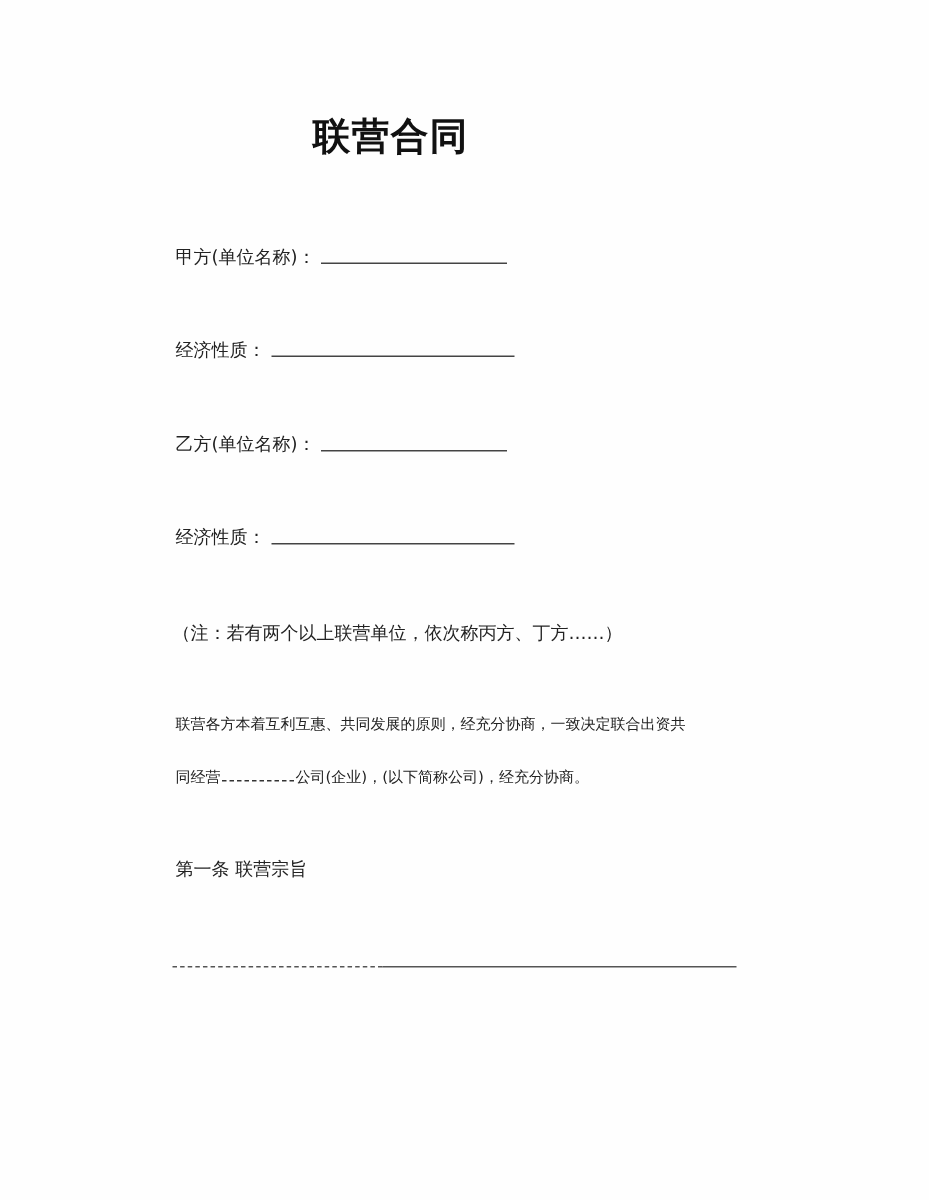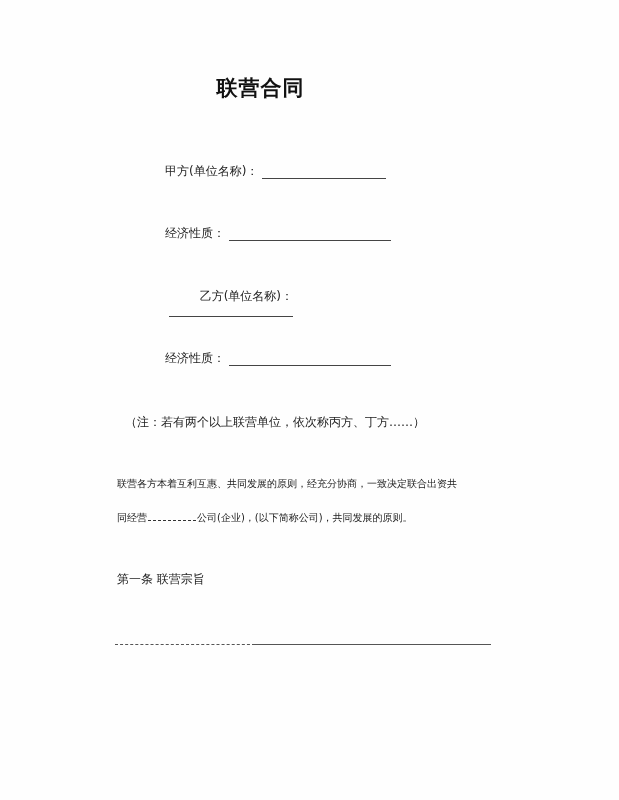--- a/index.html
+++ b/index.html
@@ -19,37 +19,35 @@
     position: absolute;
     left: 0; top: 0;
     width: 619px; height: 800px;
     background: #fefefe;
   }
   .title {
     position: absolute;
     left: 0; width: 521px;
     top: 74px;
     text-align: center;
-    font-size: 21px;
+    font-size: 25px;
     font-weight: bold;
     color: #111111;
     letter-spacing: 1px;
   }
   .line {
     position: absolute;
     left: 117px;
     font-size: 12px;
     line-height: 16px;
     white-space: nowrap;
     color: #222222;
   }
   .field-row {
     display: flex;
-    align-items: flex-end;
-    margin-left: 48px;
   }
   .blank {
     display: inline-block;
     border-bottom: 1px solid #444444;
     height: 12px;
     margin-left: 4px;
   }
   .para {
     position: absolute;
     left: 117px;
@@ -94,35 +92,35 @@
   <div class="line field-row" style="top:163px;">
     <span>甲方(单位名称)：</span>
     <span class="blank" style="width:124px;"></span>
   </div>
 
   <div class="line field-row" style="top:225px;">
     <span>经济性质：</span>
     <span class="blank" style="width:162px;"></span>
   </div>
 
-  <div class="line field-row" style="top:288px;flex-direction:column;">
+  <div class="line field-row" style="top:288px;">
     <span>乙方(单位名称)：</span>
     <span class="blank" style="width:124px;"></span>
   </div>
 
   <div class="line field-row" style="top:350px;">
     <span>经济性质：</span>
     <span class="blank" style="width:162px;"></span>
   </div>
 
-  <div class="line" style="top:414px; left:125px;">（注：若有两个以上联营单位，依次称丙方、丁方……）</div>
+  <div class="line" style="top:414px; left:115px;">（注：若有两个以上联营单位，依次称丙方、丁方……）</div>
 
   <div class="para" style="top:476px; left:117px;">联营各方本着互利互惠、共同发展的原则，经充分协商，一致决定联合出资共</div>
   <div class="para" style="top:509px; left:117px;">
-    <span>同经营</span><span class="underscore-blank"></span><span>公司(企业)，(以下简称公司)，共同发展的原则。</span>
+    <span>同经营</span><span class="underscore-blank"></span><span>公司(企业)，(以下简称公司)，经充分协商。</span>
   </div>
 
   <div class="line" style="top:571px;text-align:right;">第一条  联营宗旨</div>
   <div class="long-rule">
     <span class="dashed"></span>
     <span class="solid"></span>
   </div>
 
 
 </div>

